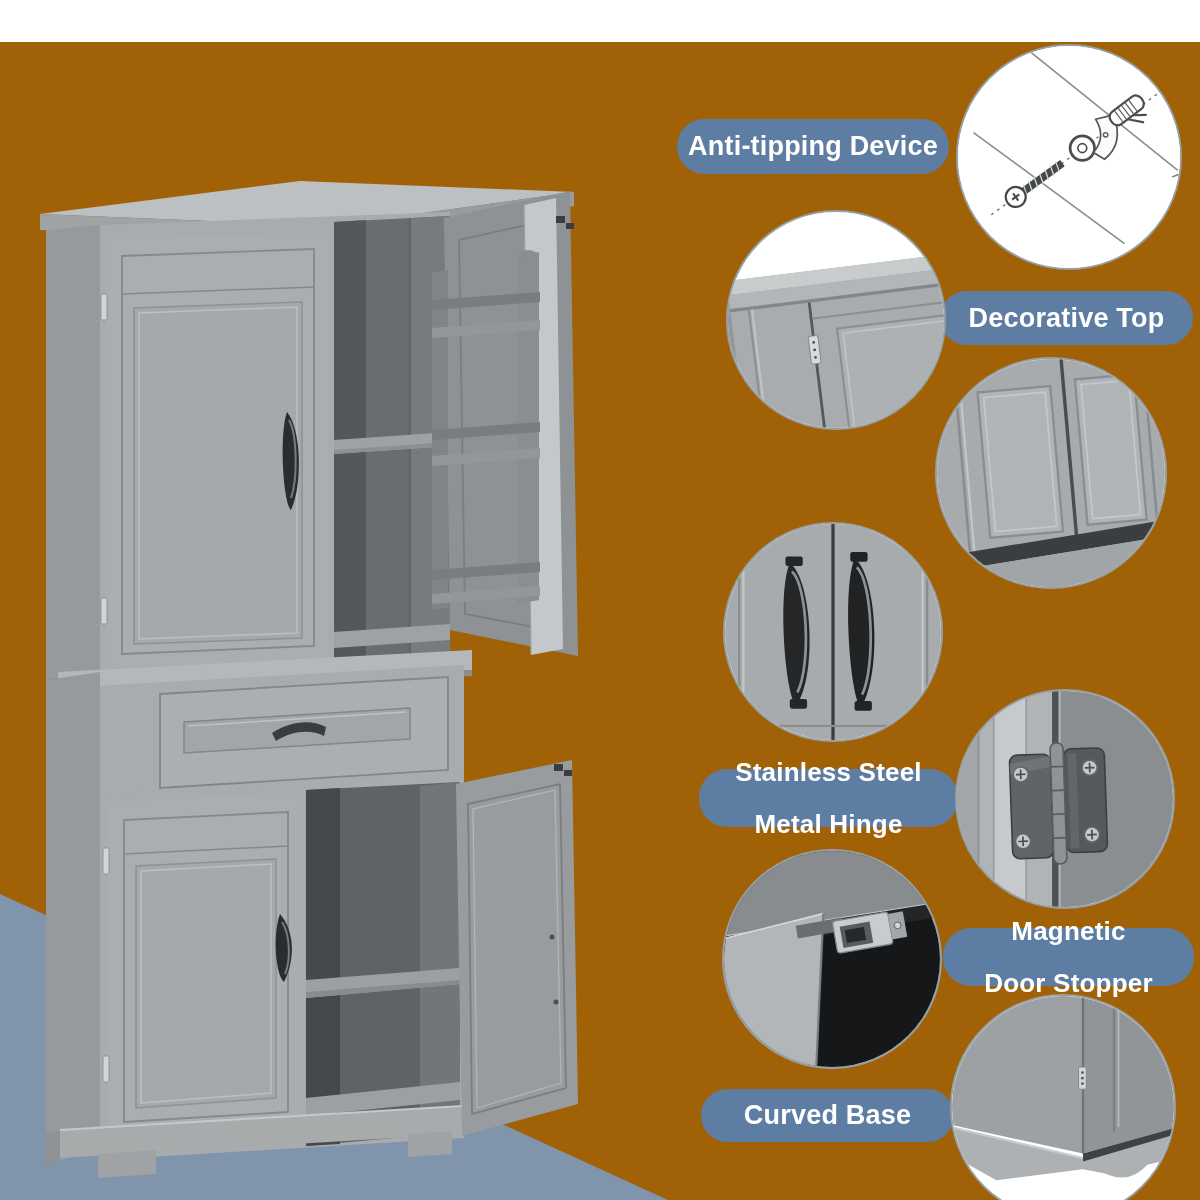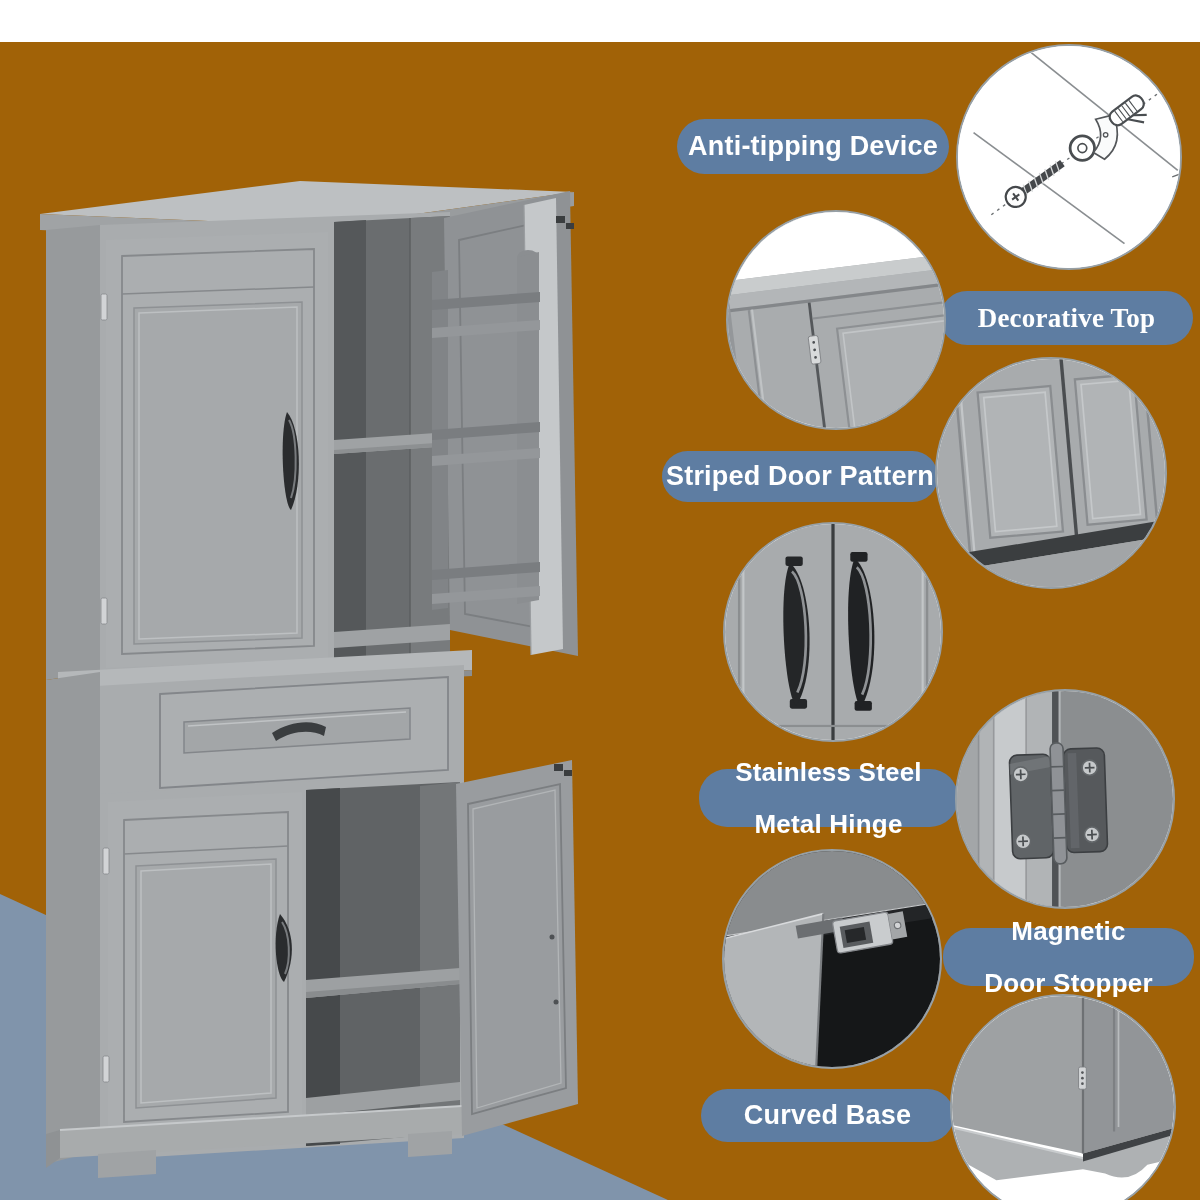--- a/index.html
+++ b/index.html
@@ -193,27 +193,24 @@
         <rect x="79" y="95" width="160" height="2" fill="#8d9093"></rect>
         <rect x="100" y="108" width="140" height="140" fill="#aeb1b3" stroke="#8d9093" stroke-width="2"></rect>
         <rect x="105" y="113" width="130" height="130" fill="none" stroke="#c2c5c7" stroke-width="1.5"></rect>
         <rect x="72.5" y="112" width="9" height="26" rx="2" fill="#d8dadb" stroke="#7e8184" stroke-width="0.8"></rect>
         <circle cx="77" cy="118" r="1.3" fill="#4e5154"></circle>
           <circle cx="77" cy="125" r="1.3" fill="#4e5154"></circle>
           <circle cx="77" cy="132" r="1.3" fill="#4e5154"></circle>
       </g>
     </svg>
   </div>
-  <div class="label" style="left:940px;top:249px;width:253px;height:54px;font-family:Liberation Serif, serif;">
+  <div class="label" style="left:940px;top:249px;width:253px;height:54px;">
     <span>Decorative Top</span>
   </div>
 
-  <div class="label" style="left:662px;top:409px;width:276px;height:51px;">
-    <span>Striped Door Pattern</span>
-  </div>
   <div class="circle" style="left:935px;top:315px;width:232px;height:232px;">
     <svg viewBox="0 0 200 200">
       <rect width="200" height="200" fill="#a8abad"></rect>
       <g transform="rotate(-5 100 100)">
         <rect x="22" y="-20" width="2.2" height="220" fill="#898c8f"></rect>
         <rect x="26" y="-20" width="2" height="220" fill="#c3c6c8"></rect>
         <rect x="42" y="24" width="64" height="128" fill="#b1b4b6" stroke="#8a8d90" stroke-width="2"></rect>
         <rect x="47" y="29" width="54" height="118" fill="none" stroke="#c5c8ca" stroke-width="1.5"></rect>
         <rect x="116" y="-20" width="3" height="190" fill="#4a4d50"></rect>
         <rect x="128" y="20" width="52" height="128" fill="#b1b4b6" stroke="#8a8d90" stroke-width="2"></rect>

